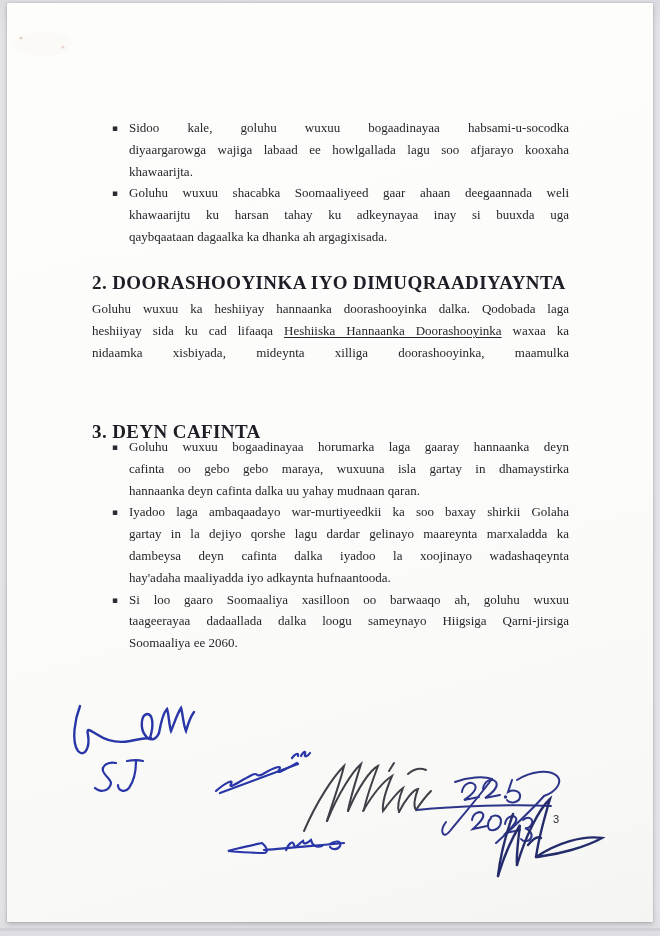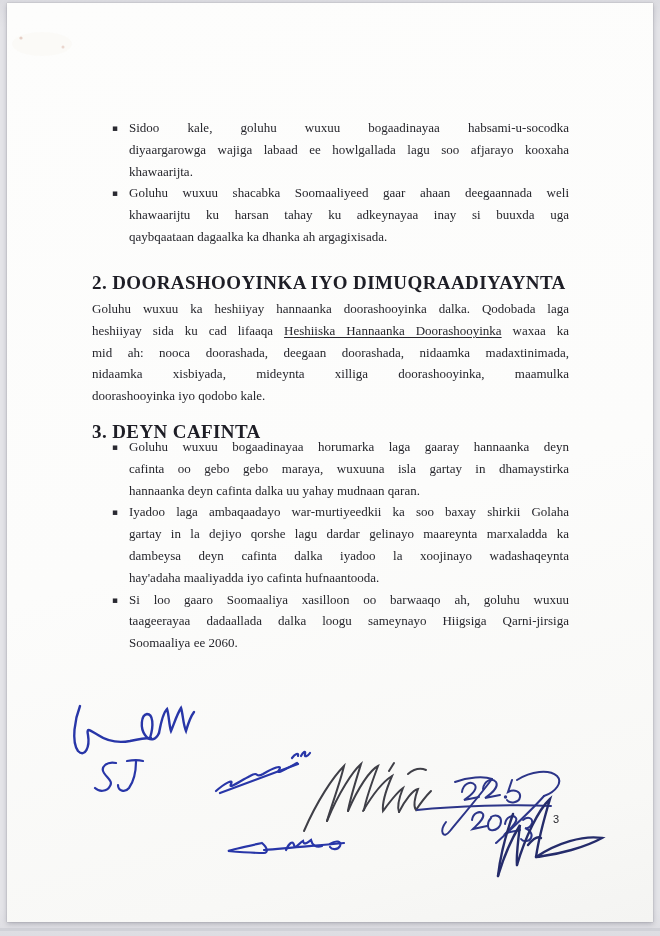--- a/index.html
+++ b/index.html
@@ -69,39 +69,37 @@
       <div class="ln">Goluhu wuxuu shacabka Soomaaliyeed gaar ahaan deegaannada weli</div>
       <div class="ln">khawaarijtu ku harsan tahay ku adkeynayaa inay si buuxda uga</div>
       <div class="ln last">qaybqaataan dagaalka ka dhanka ah argagixisada.</div>
     </div>
   </div>
 
   <div class="heading" style="top:269px;">2. DOORASHOOYINKA IYO DIMUQRAADIYAYNTA</div>
   <div class="block content-text" style="top:295px;">
     <div class="ln">Goluhu wuxuu ka heshiiyay hannaanka doorashooyinka dalka. Qodobada laga</div>
     <div class="ln"><span>heshiiyay sida ku cad lifaaqa </span><span class="underlined">Heshiiska Hannaanka Doorashooyinka</span><span> waxaa ka</span></div>
-    <div class="ln">mid ah: nooca doorashada, deegaan doorashada, nidaamka madaxtinimada,</div>
     <div class="ln">nidaamka xisbiyada, mideynta xilliga doorashooyinka, maamulka</div>
-    <div class="ln last">doorashooyinka iyo qodobo kale.</div>
   </div>
 
   <div class="heading" style="top:410px;margin-top:8px;">3. DEYN CAFINTA</div>
   <div class="block content-text" style="top:433px;">
     <div class="li">
       <span class="bullet">▪</span>
       <div class="ln">Goluhu wuxuu bogaadinayaa horumarka laga gaaray hannaanka deyn</div>
       <div class="ln">cafinta oo gebo gebo maraya, wuxuuna isla gartay in dhamaystirka</div>
       <div class="ln last">hannaanka deyn cafinta dalka uu yahay mudnaan qaran.</div>
     </div>
     <div class="li">
       <span class="bullet">▪</span>
       <div class="ln">Iyadoo laga ambaqaadayo war-murtiyeedkii ka soo baxay shirkii Golaha</div>
       <div class="ln">gartay in la dejiyo qorshe lagu dardar gelinayo maareynta marxaladda ka</div>
       <div class="ln">dambeysa deyn cafinta dalka iyadoo la xoojinayo wadashaqeynta</div>
-      <div class="ln last">hay'adaha maaliyadda iyo cafinta hufnaantooda.</div>
+      <div class="ln last">hay'adaha maaliyadda iyo adkaynta hufnaantooda.</div>
     </div>
     <div class="li">
       <span class="bullet">▪</span>
       <div class="ln">Si loo gaaro Soomaaliya xasilloon oo barwaaqo ah, goluhu wuxuu</div>
       <div class="ln">taageerayaa dadaallada dalka loogu sameynayo Hiigsiga Qarni-jirsiga</div>
       <div class="ln last">Soomaaliya ee 2060.</div>
     </div>
   </div>
 </div>
 

